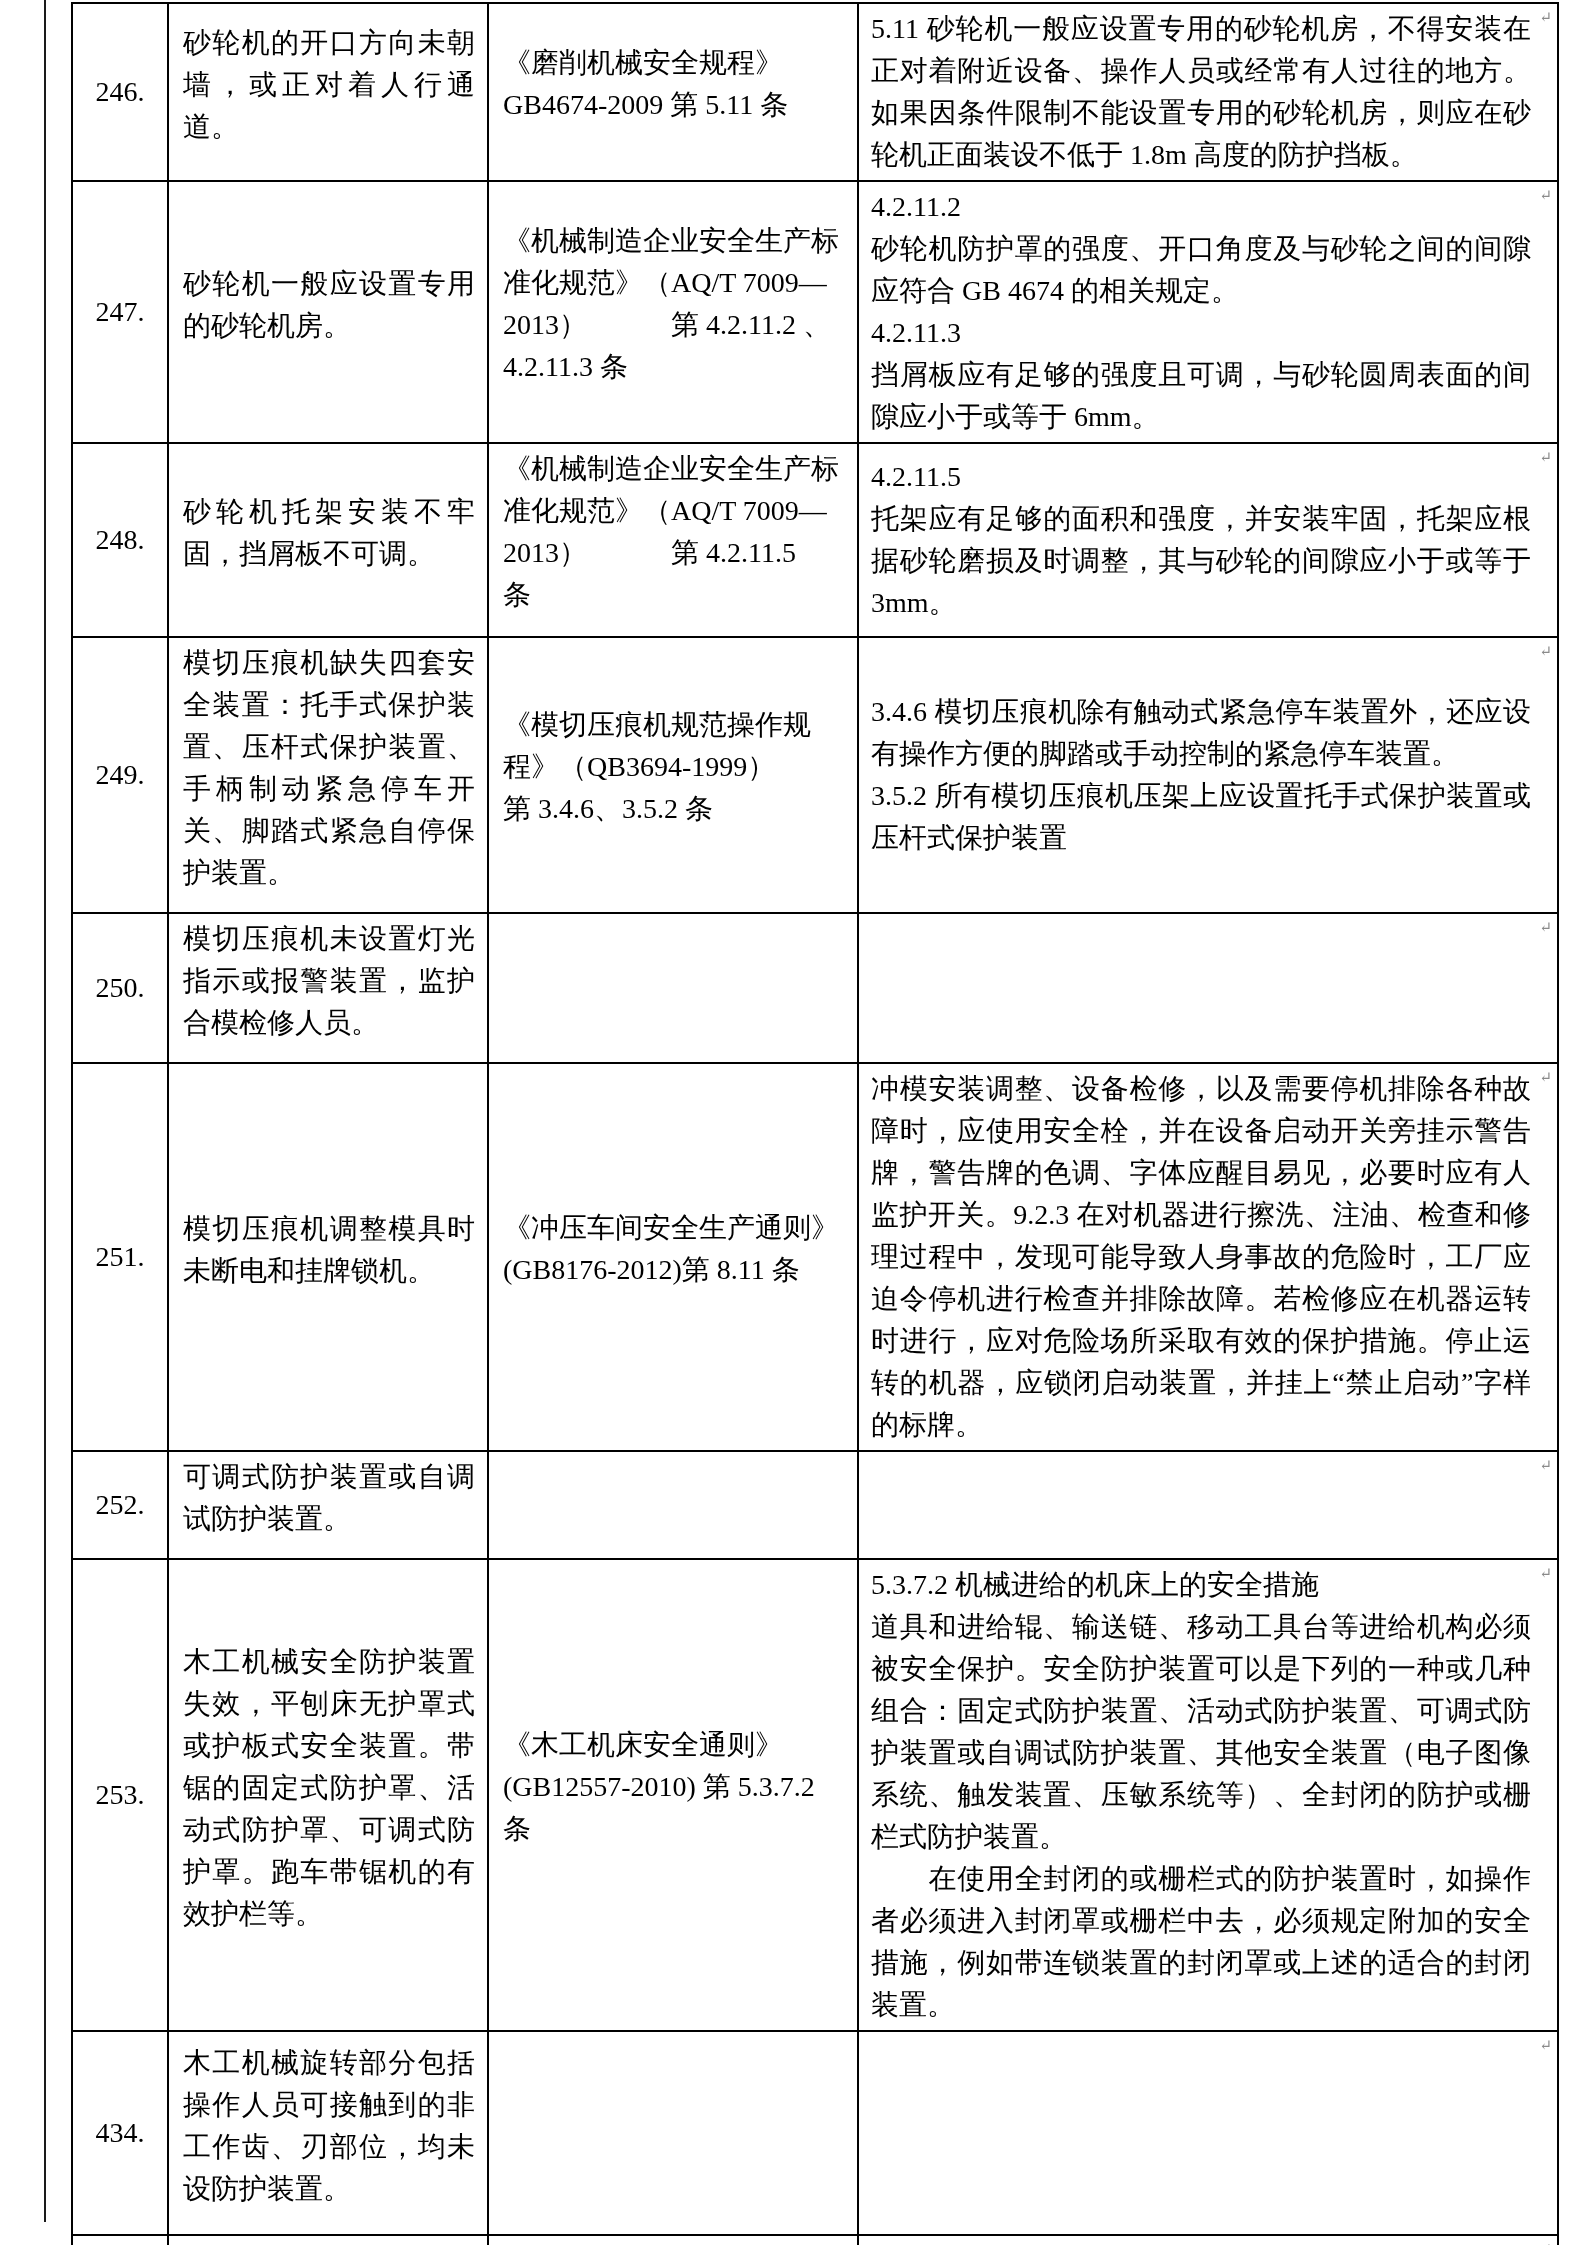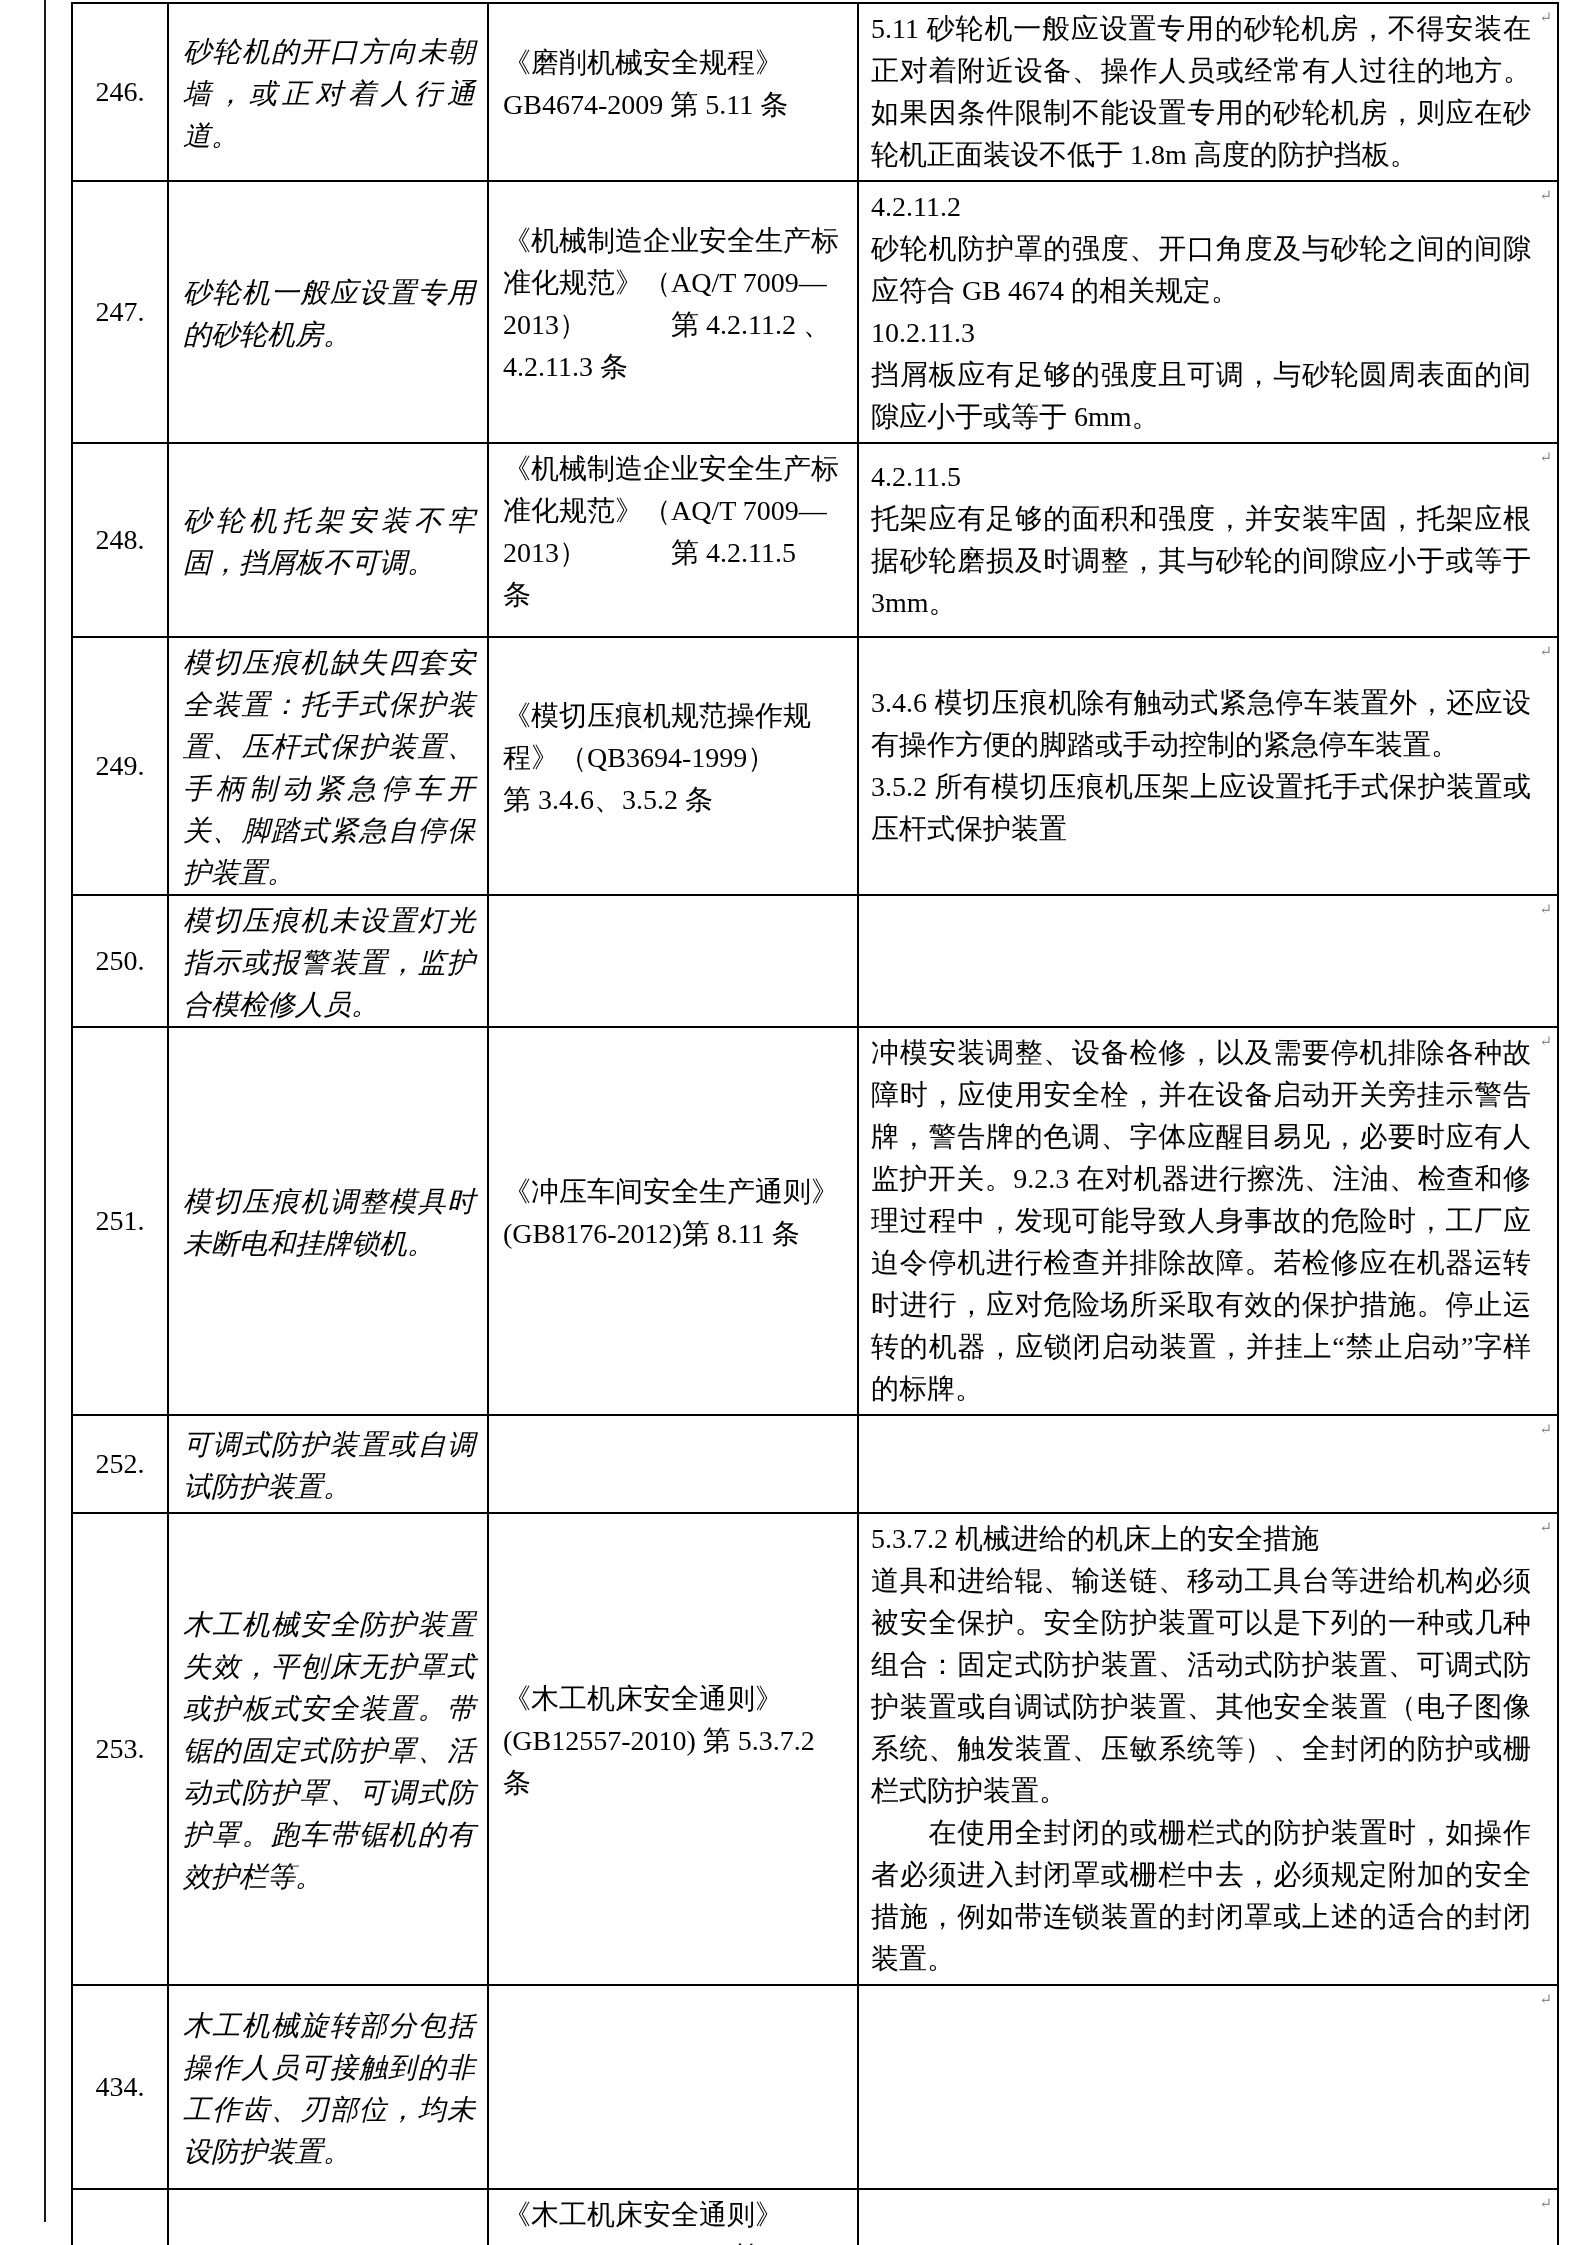--- a/index.html
+++ b/index.html
@@ -39,22 +39,21 @@
     vertical-align: middle;
     overflow: hidden;
   }
   td.c1 {
     text-align: center;
     padding: 2px 2px;
     margin-left: 32px;
   }
   td.c2 {
     text-align: justify;
-    padding: 4px 12px 0 14px;
-    font-style: italic;
+    padding: 4px 12px 18px 14px;
   }
   td.c3 {
     text-align: left;
     padding: 4px 8px 20px 14px;
   }
   td.c4 {
     position: relative;
     text-align: justify;
     padding: 4px 26px 4px 12px;
   }
@@ -93,21 +92,21 @@
       </tr>
       <tr style="height:253px">
         <td class="c1">247.</td>
         <td class="c2">砂轮机一般应设置专用的砂轮机房。</td>
         <td class="c3 pre">《机械制造企业安全生产标
 准化规范》（AQ/T 7009—
 2013）　　　第 4.2.11.2 、
 4.2.11.3 条</td>
         <td class="c4"><span class="pre">4.2.11.2
 砂轮机防护罩的强度、开口角度及与砂轮之间的间隙应符合 GB 4674 的相关规定。
-10.2.11.3
+4.2.11.3
 挡屑板应有足够的强度且可调，与砂轮圆周表面的间隙应小于或等于 6mm。</span><span class="pmark">↵</span></td>
       </tr>
       <tr style="height:164px">
         <td class="c1">248.</td>
         <td class="c2">砂轮机托架安装不牢固，挡屑板不可调。</td>
         <td class="c3 pre">《机械制造企业安全生产标
 准化规范》（AQ/T 7009—
 2013）　　　第 4.2.11.5
 条</td>
         <td class="c4"><span class="pre">4.2.11.5

